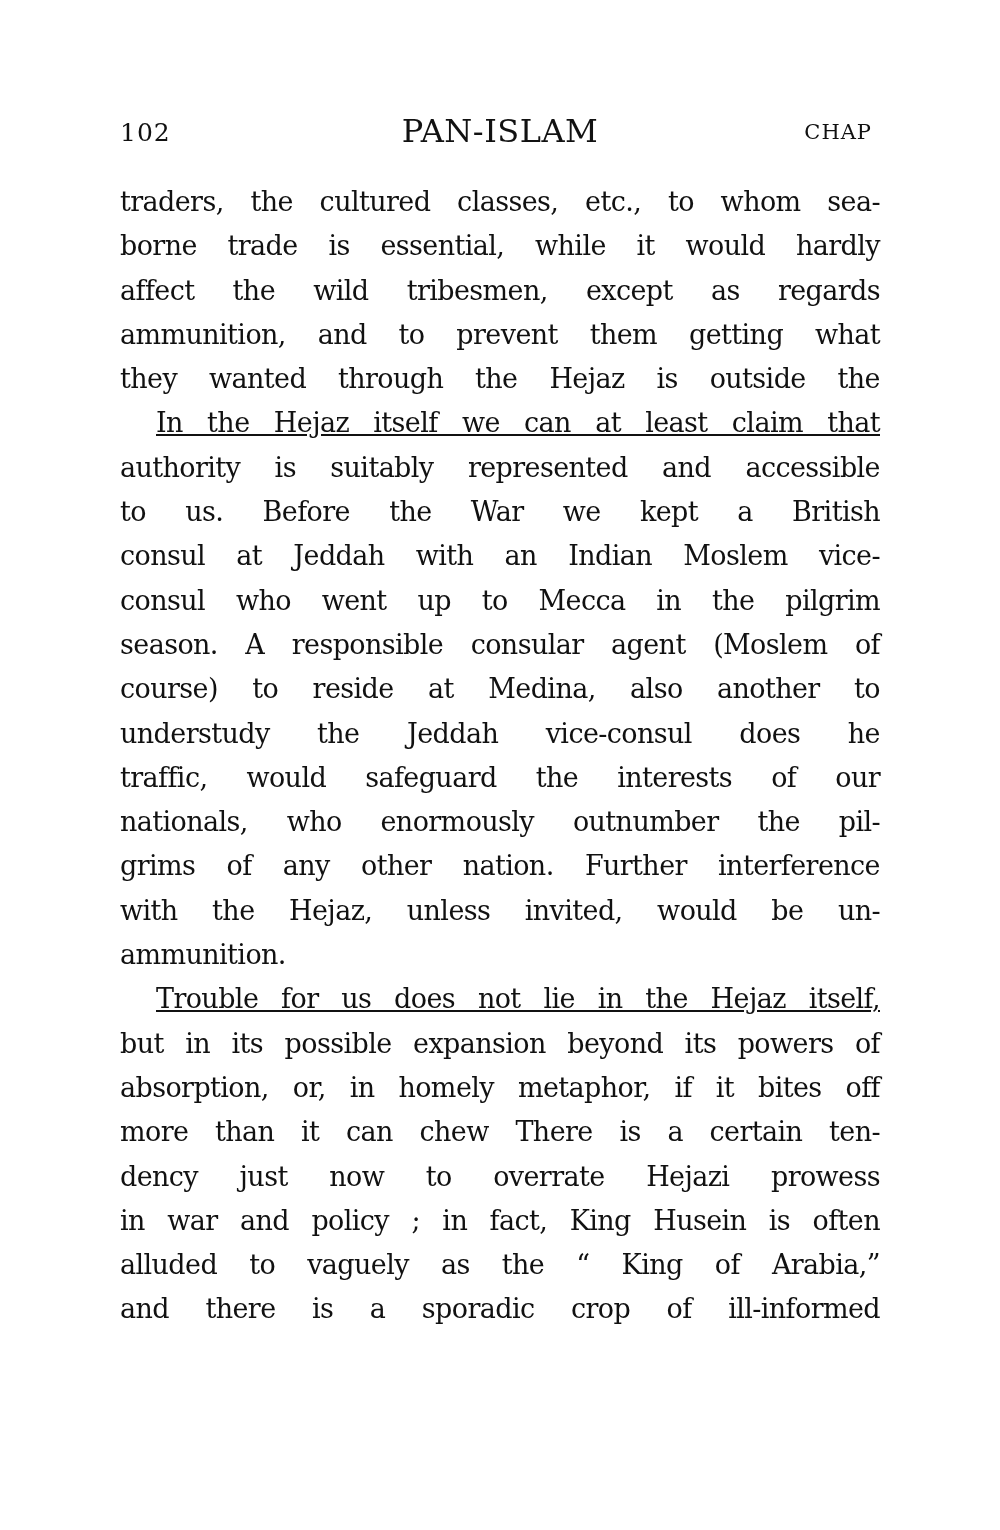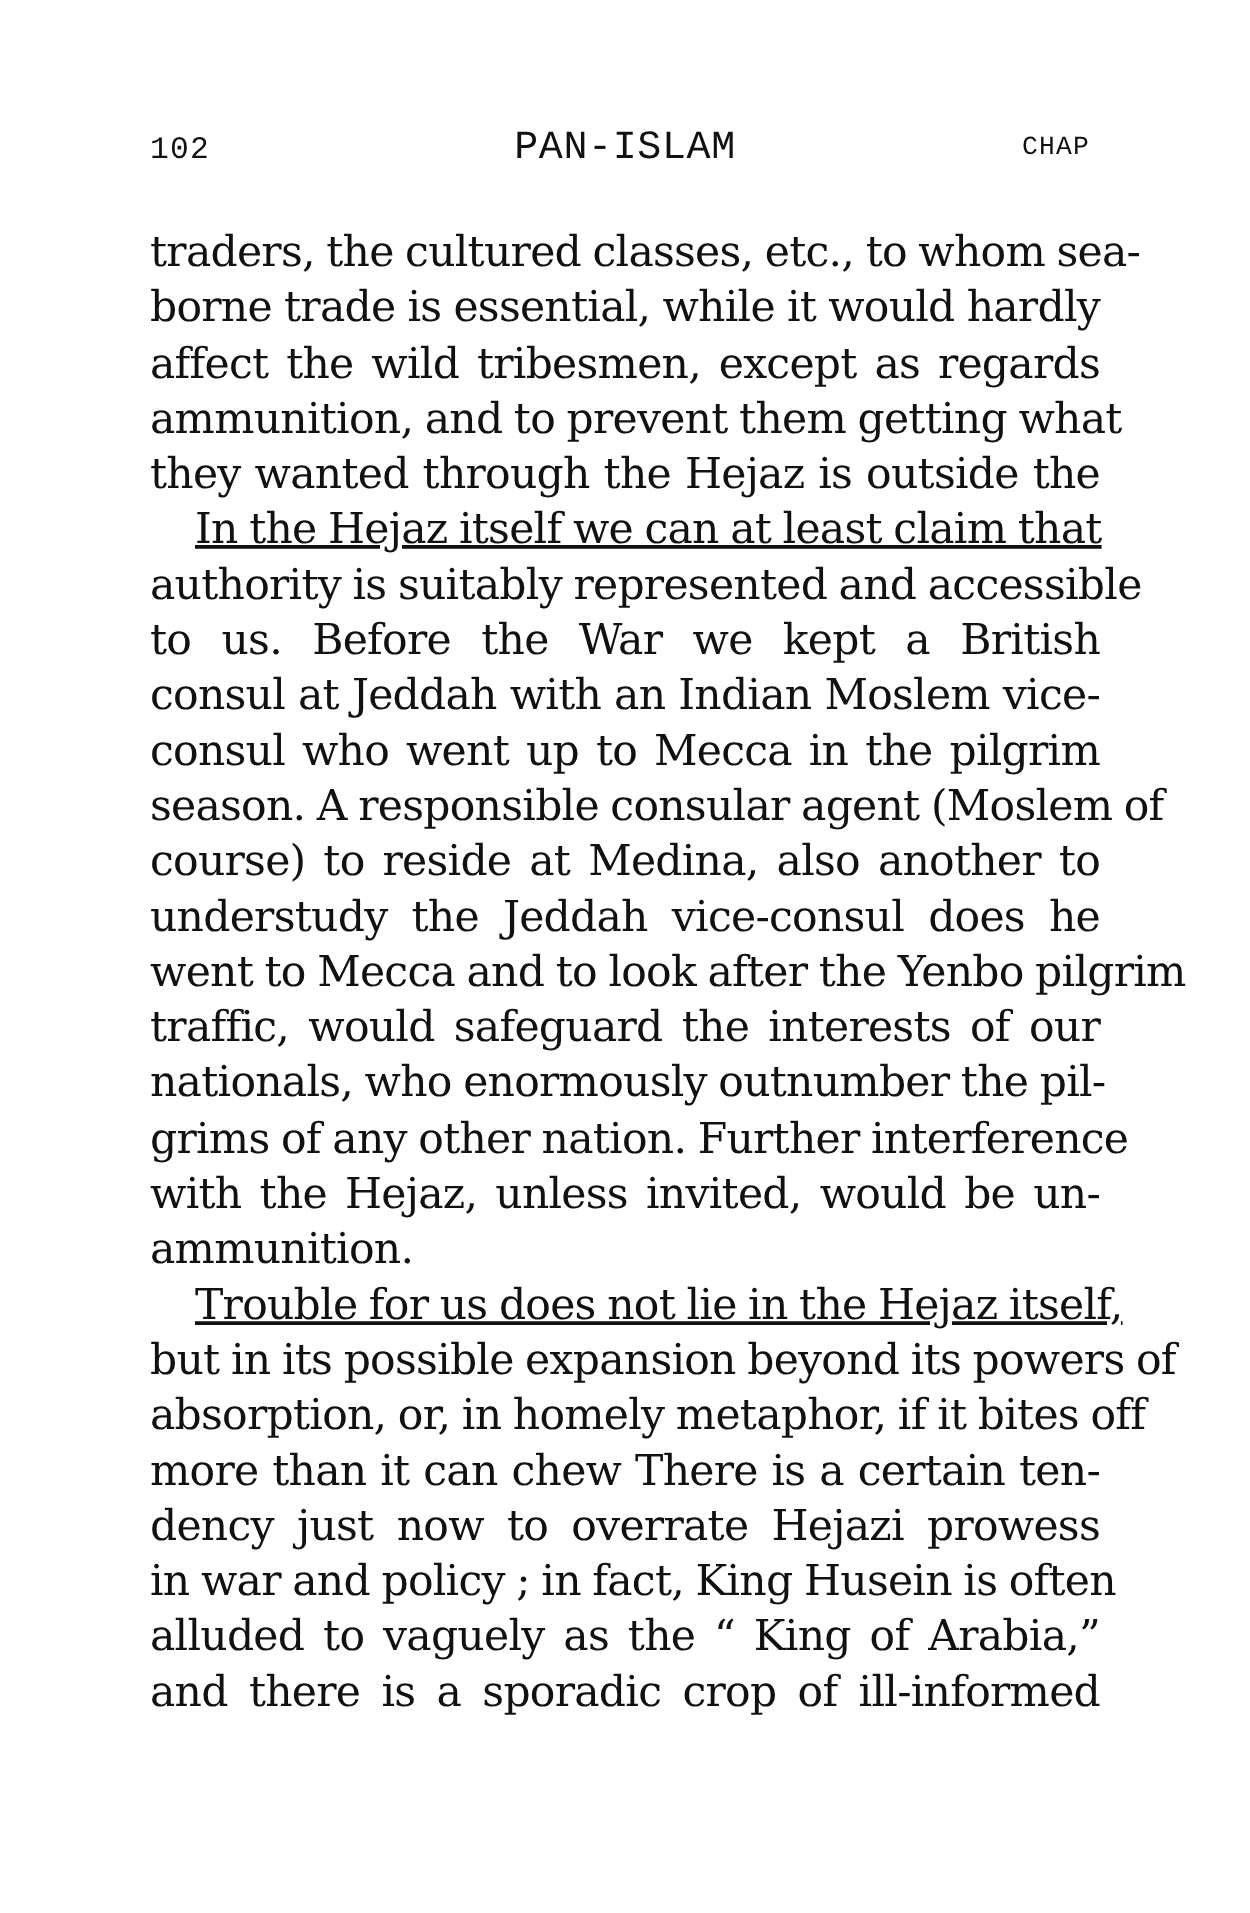--- a/index.html
+++ b/index.html
@@ -17,25 +17,24 @@
     }
     .page {
       position: absolute;
       left: 0;
       top: 0;
       width: 1000px;
       height: 1530px;
     }
     .running-head {
       position: absolute;
-      top: 99px;
+      top: 112px;
       left: 120px;
       width: 760px;
       height: 44px;
-      font-family: Liberation Mono, monospace;
     }
     .page-number {
       position: absolute;
       left: 0;
       top: 6px;
       font-size: 25px;
       letter-spacing: 1px;
     }
     .running-title {
       position: absolute;
@@ -56,21 +55,21 @@
     .body-text {
       position: absolute;
       left: 120px;
       top: 180px;
       width: 760px;
     }
     .line {
       display: block;
       height: 44.3px;
       line-height: 44.3px;
-      font-size: 34px;
+      font-size: 27px;
       white-space: nowrap;
       text-align: justify;
       text-align-last: justify;
       word-spacing: -1px;
       letter-spacing: -0.6px;
     }
     .line.last {
       text-align-last: left;
     }
     .line.indent {
@@ -101,21 +100,20 @@
 
     <div>
       <span class="line indent">In the Hejaz itself we can at least claim that</span>
       <span class="line">authority is suitably represented and accessible</span>
       <span class="line">to us.  Before the War we kept a British</span>
       <span class="line">consul at Jeddah with an Indian Moslem vice-</span>
       <span class="line">consul who went up to Mecca in the pilgrim</span>
       <span class="line">season.  A responsible consular agent (Moslem of</span>
       <span class="line">course) to reside at Medina, also another to</span>
       <span class="line">understudy the Jeddah vice-consul does he</span>
-      <span class="line">went to Mecca and to look after the Yenbo pilgrim</span>
       <span class="line">traffic, would safeguard the interests of our</span>
       <span class="line">nationals, who enormously outnumber the pil-</span>
       <span class="line">grims of any other nation.  Further interference</span>
       <span class="line">with the Hejaz, unless invited, would be un-</span>
       <span class="line last">ammunition.</span>
     </div>
 
     <div>
       <span class="line indent">Trouble for us does not lie in the Hejaz itself,</span>
       <span class="line">but in its possible expansion beyond its powers of</span>

